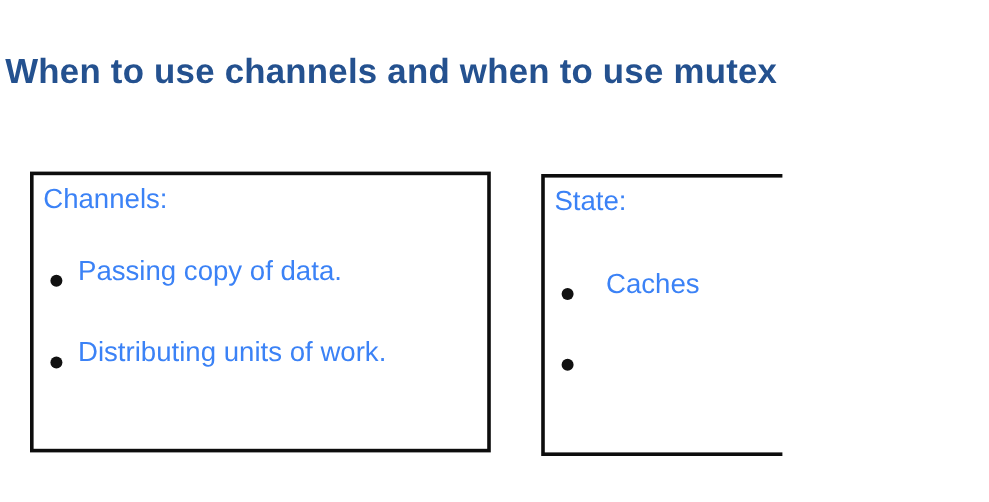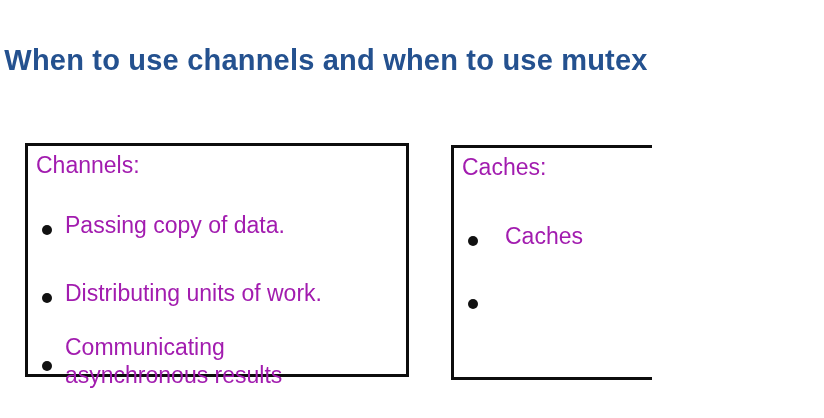--- a/index.html
+++ b/index.html
@@ -25,21 +25,21 @@
     text-align: center;
     font-size: 29px;
     font-weight: bold;
     color: #24518F;
     letter-spacing: 0.2px;
   }
   .concept-box {
     position: absolute;
     background: #ffffff;
     border: 3px solid #0d0d0d;
-    color: #a21caf;
+    color: #3b82f6;
   }
   .box-channels {
     left: 25px;
     top: 143px;
     width: 384px;
     height: 234px;
   }
   .box-mutex {
     left: 451px;
     top: 145px;
@@ -52,21 +52,21 @@
     padding: 6px 8px 0 8px;
     font-weight: normal;
   }
   .bullet-list {
     list-style: none;
     margin: 0;
     padding: 0 8px 0 14px;
   }
   .bullet-item {
     display: flex;
-    align-items: center;
+    align-items: flex-end;
     font-size: 23px;
     line-height: 28px;
   }
   .bullet-dot {
     width: 10px;
     height: 10px;
     border-radius: 50%;
     background: #111111;
     flex-shrink: 0;
     margin-top: 9px;
@@ -91,29 +91,25 @@
     <div class="box-heading">Channels:</div>
     <ul class="bullet-list">
       <li class="bullet-item">
         <span class="bullet-dot"></span>
         <span class="bullet-text">Passing copy of data.</span>
       </li>
       <li class="bullet-item">
         <span class="bullet-dot"></span>
         <span class="bullet-text">Distributing units of work.</span>
       </li>
-      <li class="bullet-item">
-        <span class="bullet-dot"></span>
-        <span class="bullet-text">Communicating asynchronous results</span>
-      </li>
     </ul>
   </div>
 
   <div class="concept-box box-mutex">
-    <div class="box-heading">Caches:</div>
+    <div class="box-heading">State:</div>
     <ul class="bullet-list">
       <li class="bullet-item">
         <span class="bullet-dot"></span>
         <span class="bullet-text">Caches</span>
       </li>
       <li class="bullet-item">
         <span class="bullet-dot"></span>
       </li>
     </ul>
   </div>

